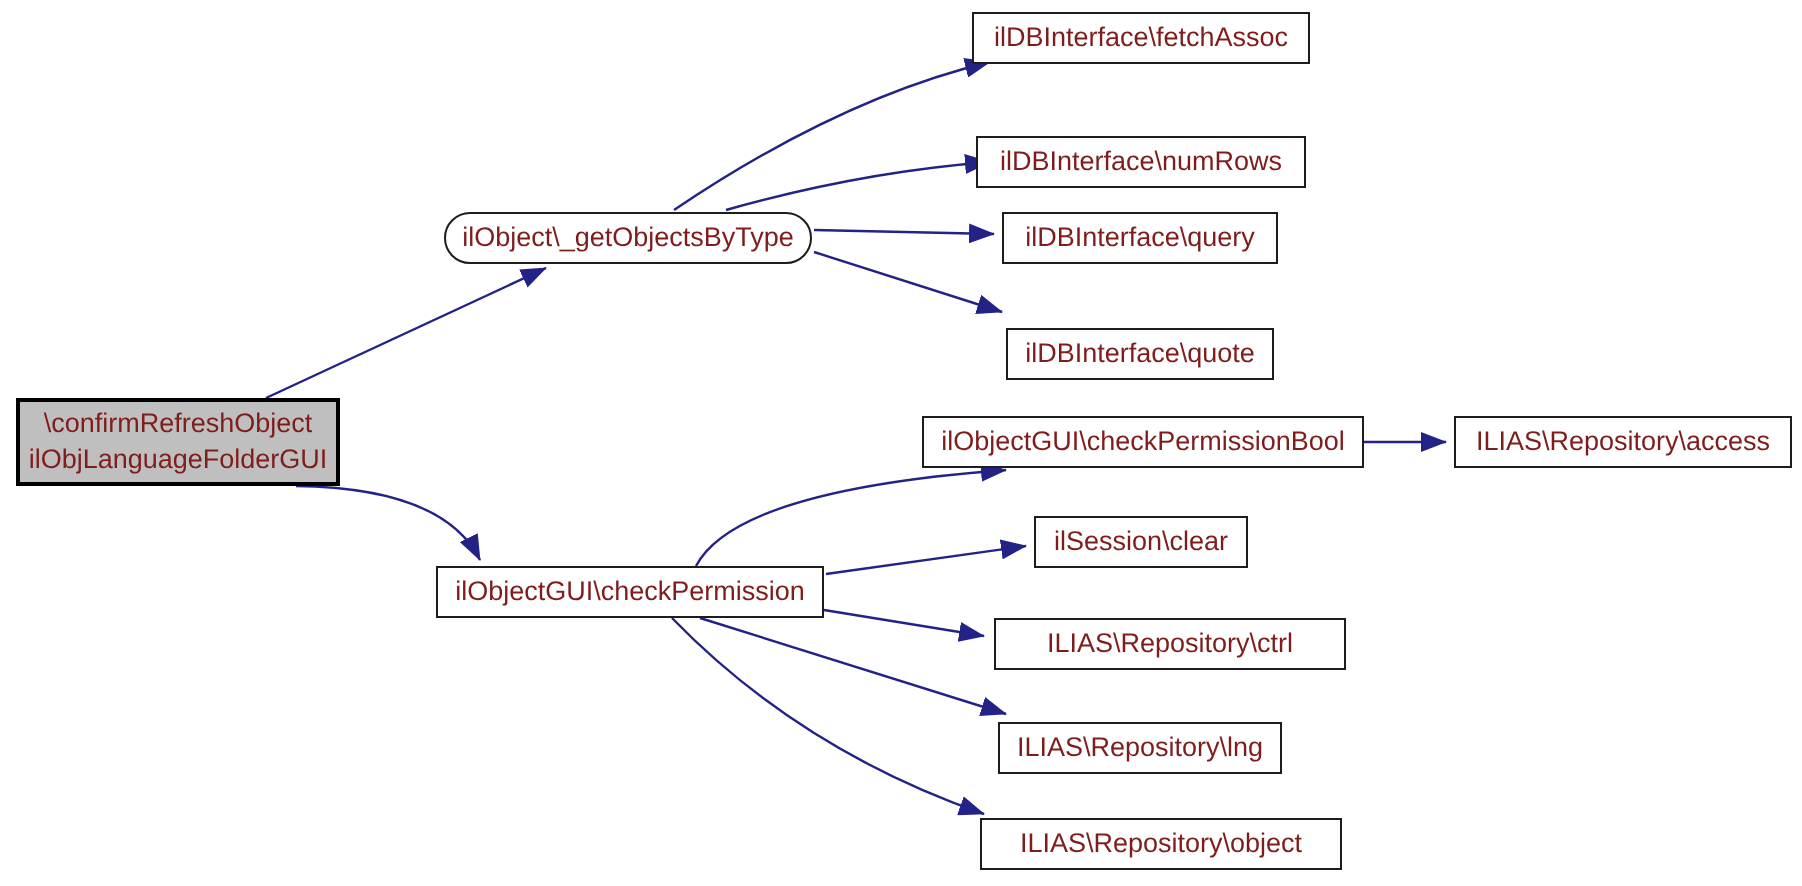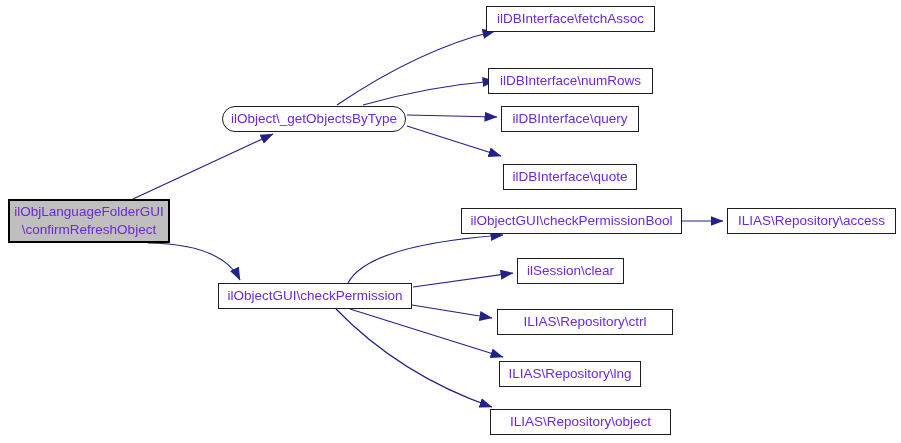--- a/index.html
+++ b/index.html
@@ -12,21 +12,21 @@
   }
   svg.edge-layer{position:absolute;left:0;top:0;width:901px;height:443px;}
   .edge{fill:none;stroke-width:1.2px;}
   .node{
     position:absolute;
     box-sizing:border-box;
     display:flex;flex-direction:column;
     align-items:center;justify-content:center;
     background:#ffffff;
     border:1px solid #1d1d1d;
-    color:#6d28d9;
+    color:#7f1d1d;
     font-size:13.5px;line-height:18px;
     white-space:nowrap;text-align:center;
     cursor:pointer;
   }
   .node.highlight{
     border-width:2px;border-color:#000000;
     cursor:default;
   }
   .node span{display:block;}
 </style>
@@ -50,22 +50,22 @@
         <path d="M348,283 Q368,245 503,235" class="edge" stroke="#222287" marker-end="url(#arrowhead)"></path>
         <path d="M682,221 L723,221" class="edge" stroke="#222287" marker-end="url(#arrowhead)"></path>
         <path d="M413,287 L513,273" class="edge" stroke="#222287" marker-end="url(#arrowhead)"></path>
         <path d="M412,305 L492,318" class="edge" stroke="#222287" marker-end="url(#arrowhead)"></path>
         <path d="M350,309 L503,357" class="edge" stroke="#222287" marker-end="url(#arrowhead)"></path>
         <path d="M336,309 Q400,375 492,407" class="edge" stroke="#222287" marker-end="url(#arrowhead)"></path>
       </g>
   </svg>
   <div id="node-layer">
       <div class="node highlight" style="left: 8px; top: 199px; width: 162px; height: 44px; background: rgb(191, 191, 191); border-color: rgb(0, 0, 0);">
+        <span>\confirmRefreshObject</span>
         <span>ilObjLanguageFolderGUI</span>
-        <span>\confirmRefreshObject</span>
       </div>
       <div class="node" style="left: 222px; top: 106px; width: 184px; height: 26px; background: rgb(255, 255, 255); border-color: rgb(29, 29, 29); border-radius: 13px;">
         <span>ilObject\_getObjectsByType</span>
       </div>
       <div class="node" style="left: 218px; top: 283px; width: 194px; height: 26px; background: rgb(255, 255, 255); border-color: rgb(29, 29, 29); text-align: right;">
         <span>ilObjectGUI\checkPermission</span>
       </div>
       <div class="node" style="left: 486px; top: 6px; width: 169px; height: 26px; background: rgb(255, 255, 255); border-color: rgb(29, 29, 29);">
         <span>ilDBInterface\fetchAssoc</span>
       </div>

